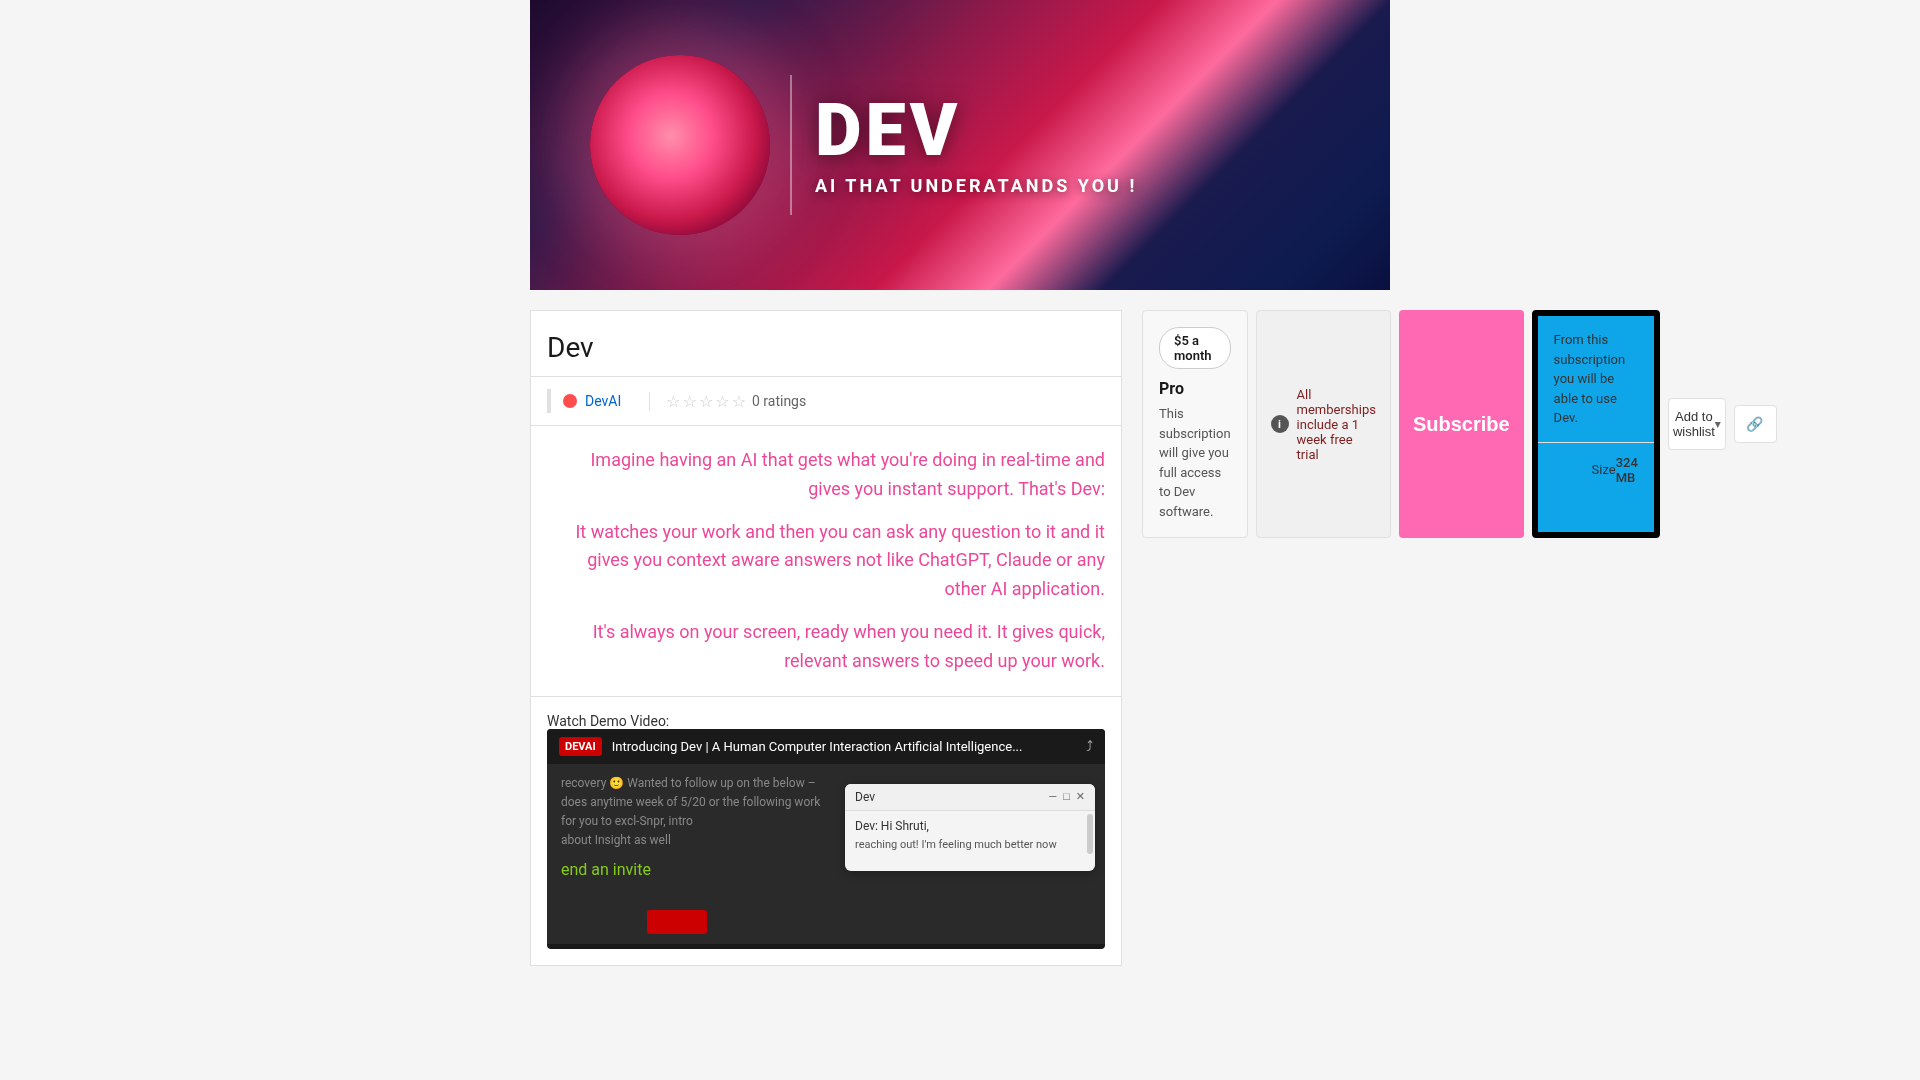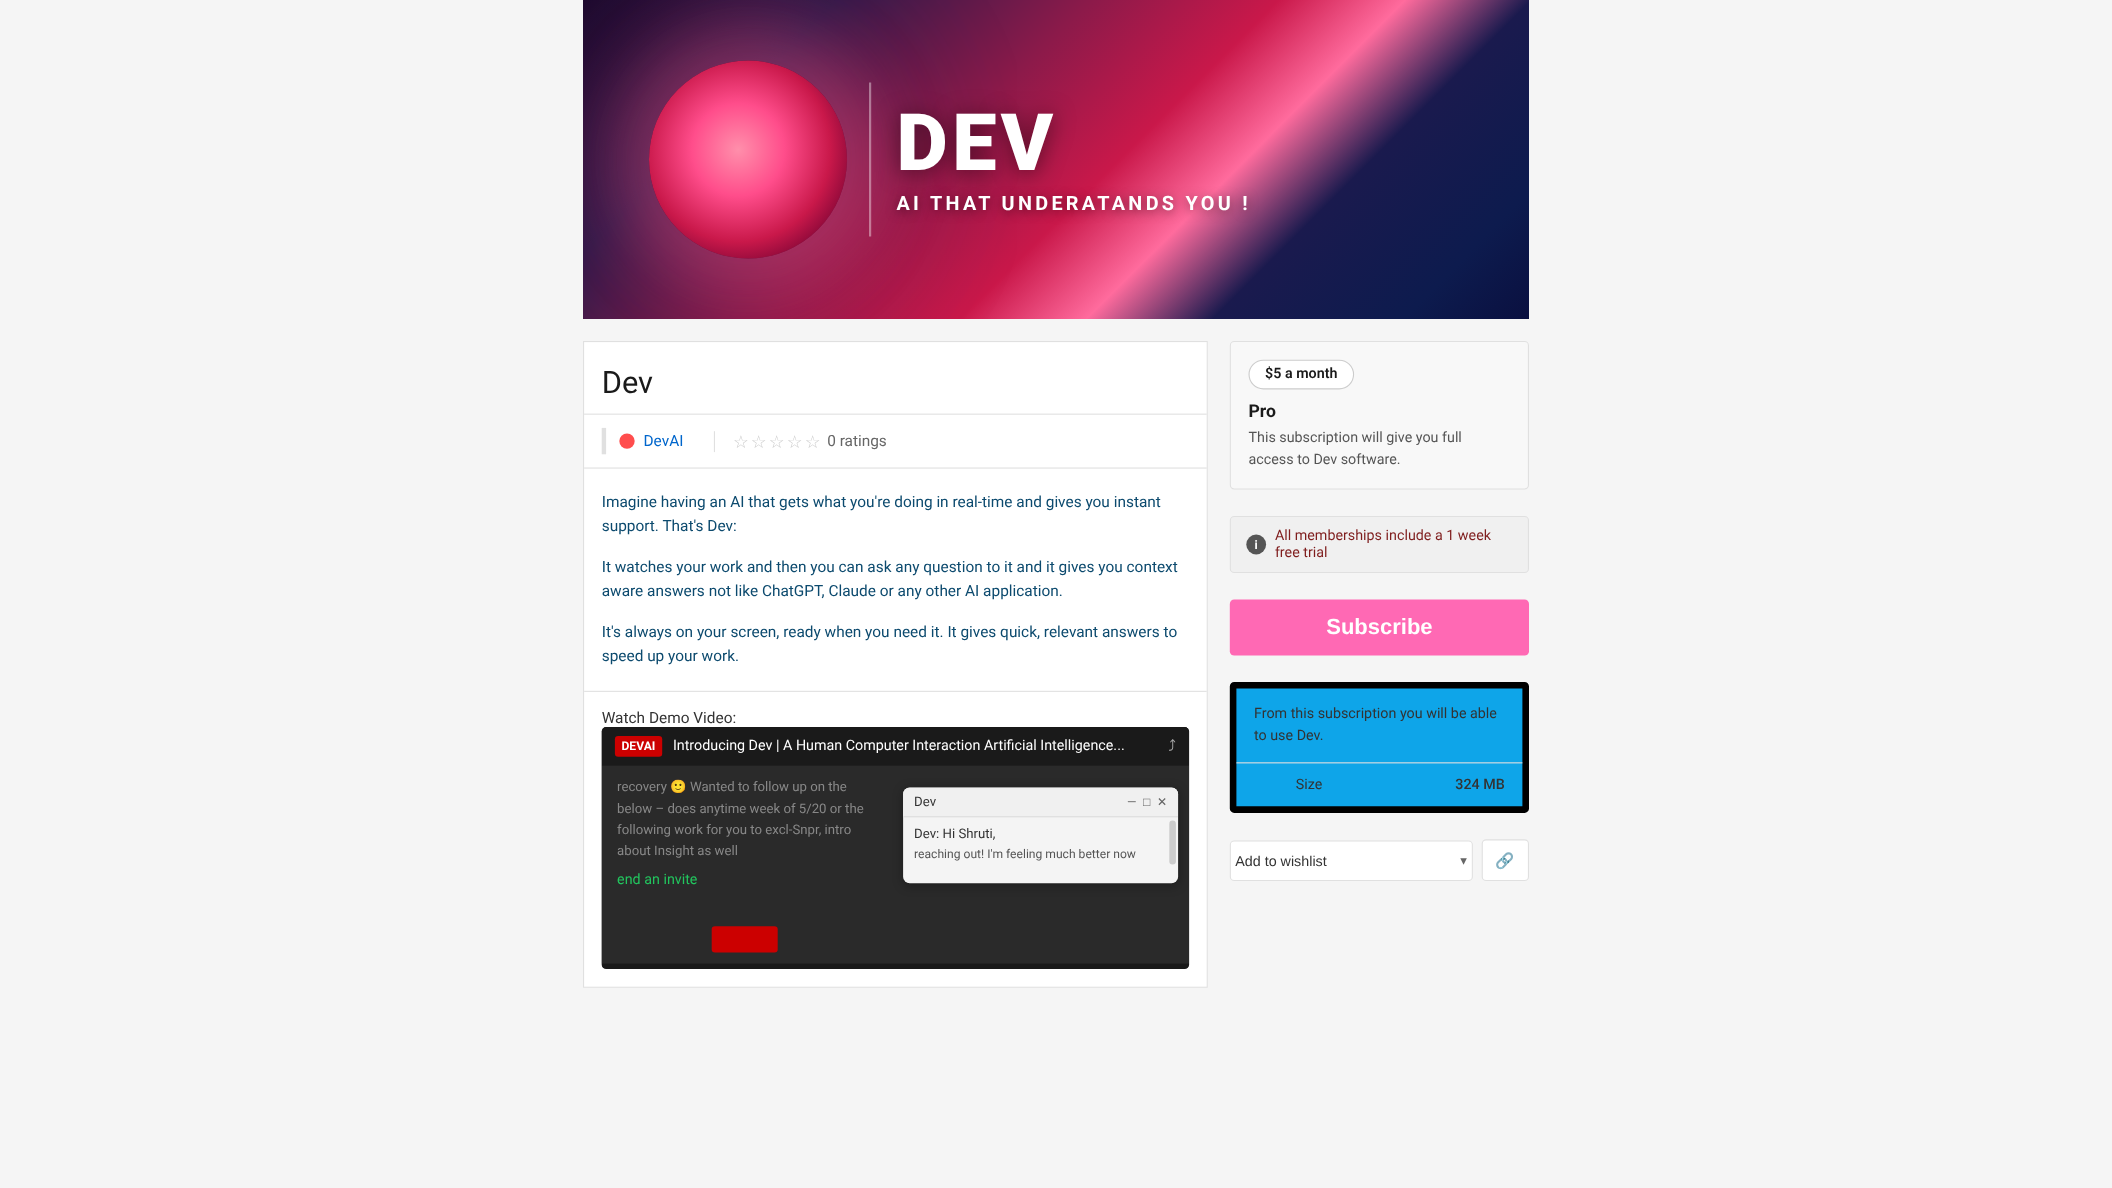--- a/index.html
+++ b/index.html
@@ -159,24 +159,25 @@
       font-size: 14px;
       color: #666666;
     }
 
     .description-section {
       padding: 20px 16px;
       border-bottom: 1px solid #e0e0e0;
     }
 
     .description-para {
-      font-size: 14px;
-      color: #0c4a6e;
+      font-size: 18px;
+      color: #ec4899;
       line-height: 1.6;
       margin-bottom: 14px;
+      text-align: right;
     }
 
     .description-para:last-child {
       margin-bottom: 0;
     }
 
     .video-section {
       padding: 16px;
     }
 
@@ -297,25 +298,25 @@
       top: 0;
       right: 268px;
       padding: 10px 14px;
       font-size: 12px;
       color: #aaa;
       line-height: 1.5;
     }
 
     
     .sidebar-column {
-      width: 272px;
+      width: 248px;
       flex-shrink: 0;
       display: flex;
-      flex-direction: column;
-      gap: 24px;
+      flex-direction: row;
+      gap: 8px;
     }
 
     
     .subscription-card {
       background: #f8f8f8;
       border: 1px solid #e0e0e0;
       border-radius: 4px;
       padding: 16px;
     }
 
@@ -522,21 +523,21 @@
             <p class="video-label">Watch Demo Video:</p>
             <div class="video-container">
               <div class="video-top-bar">
                 <span class="video-channel-badge">DEVAI</span>
                 <span class="video-title-bar">Introducing Dev | A Human Computer Interaction Artificial Intelligence...</span>
                 <span class="video-share-btn">⤴</span>
               </div>
               <div class="video-content">
                 <div class="video-background-text">
                   <div style="color:#888;font-size:12px;line-height:1.6;">recovery 🙂 Wanted to follow up on the below – does anytime week of 5/20 or the following work for you to excl-Snpr, intro<br>about Insight as well</div>
-                  <div style="margin-top:8px;color:#22c55e;font-size:13px;">end an invite</div>
+                  <div style="margin-top:8px;color:#84cc16;font-size:16px;">end an invite</div>
                 </div>
                 <div class="video-chat-overlay">
                   <div class="chat-header">
                     <span>Dev</span>
                     <div class="chat-header-buttons">
                       <span class="chat-btn">—</span>
                       <span class="chat-btn">□</span>
                       <span class="chat-btn">✕</span>
                     </div>
                   </div>

